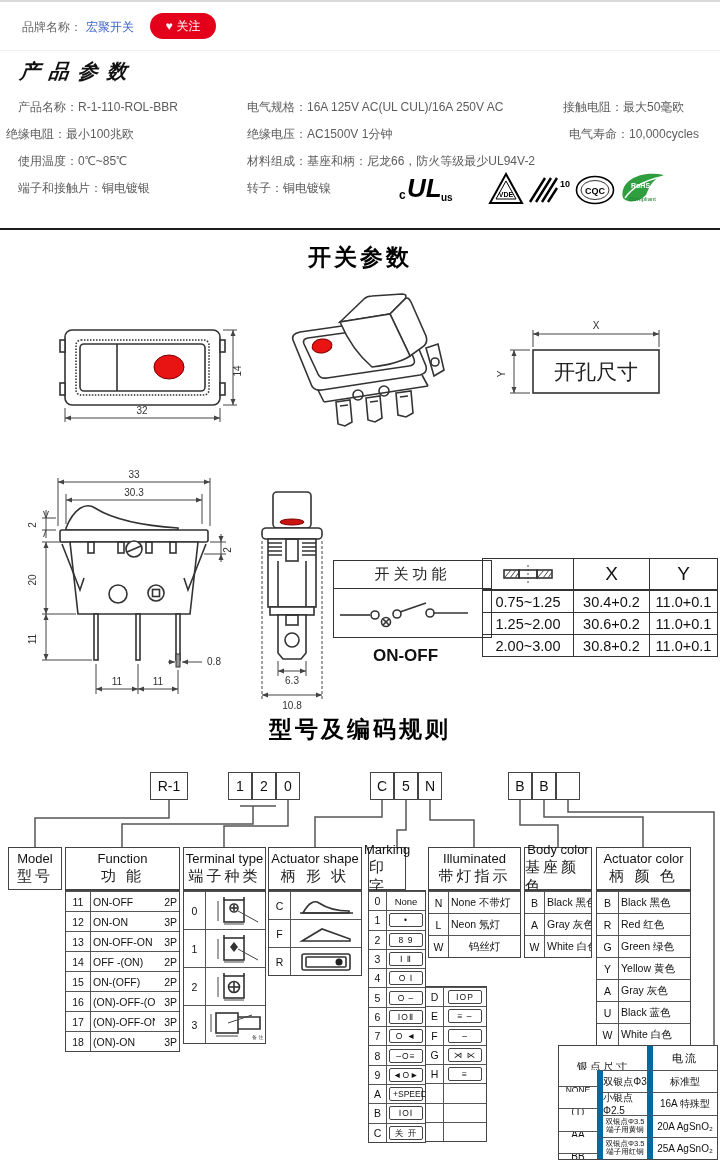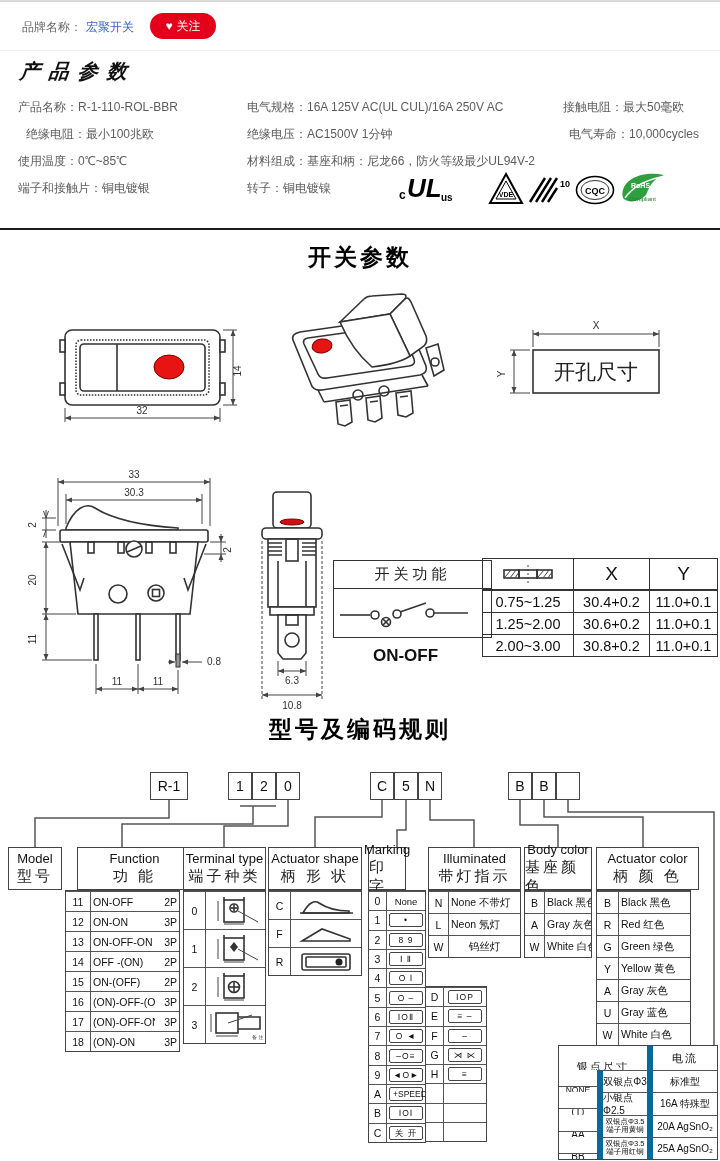--- a/index.html
+++ b/index.html
@@ -73,21 +73,21 @@
     <span id="brand-link">宏聚开关</span>
     <div id="follow-btn">
       <span>♥</span>
       <span>关注</span>
     </div>
   </div>
 
   <div id="h-product">产品参数</div>
 
   <div class="spec" style="left:18px;top:97px;">产品名称：R-1-110-ROL-BBR</div>
-  <div class="spec" style="left:26px;top:124px;text-align:right;">绝缘电阻：最小100兆欧</div>
+  <div class="spec" style="left:6px;top:124px;text-align:right;">绝缘电阻：最小100兆欧</div>
   <div class="spec" style="left:18px;top:151px;">使用温度：0℃~85℃</div>
   <div class="spec" style="left:18px;top:178px;">端子和接触片：铜电镀银</div>
 
   <div class="spec" style="left:247px;top:97px;">电气规格：16A  125V  AC(UL CUL)/16A 250V  AC</div>
   <div class="spec" style="left:247px;top:124px;">绝缘电压：AC1500V 1分钟</div>
   <div class="spec" style="left:247px;top:151px;">材料组成：基座和柄：尼龙66，防火等级最少UL94V-2</div>
   <div class="spec" style="left:247px;top:178px;">转子：铜电镀镍</div>
 
   <div class="spec" style="left:563px;top:97px;">接触电阻：最大50毫欧</div>
   <div class="spec" style="left:569px;top:124px;">电气寿命：10,000cycles</div>
@@ -333,21 +333,21 @@
     <div class="codebox" style="left:394px;top:10px;">5</div>
     <div class="codebox" style="left:418px;top:10px;">N</div>
     <div class="codebox" style="left:508px;top:10px;">B</div>
     <div class="codebox" style="left:532px;top:10px;">B</div>
     <div class="codebox" style="left:556px;top:10px;"></div>
 
     <div class="hdrbox" style="left:8px;width:54px;top:85px;">
       <span class="en">Model</span>
         <span class="cn">型号</span>
     </div>
-    <div class="hdrbox" style="left:65px;width:115px;top:85px;margin-left:12px;">
+    <div class="hdrbox" style="left:65px;width:115px;top:85px;">
       <span class="en">Function</span>
         <span class="cn">功  能</span>
     </div>
     <div class="hdrbox" style="left:268px;width:94px;top:85px;">
       <span class="en">Actuator shape</span>
         <span class="cn">柄 形 状</span>
     </div>
     <div class="hdrbox" style="left:183px;width:83px;top:85px;">
       <span class="en">Terminal type</span>
         <span class="cn">端子种类</span>
@@ -357,21 +357,21 @@
         <span class="cn">印  字</span>
     </div>
     <div class="hdrbox" style="left:428px;width:93px;top:85px;">
       <span class="en">Illuminated</span>
         <span class="cn">带灯指示</span>
     </div>
     <div class="hdrbox" style="left:524px;width:68px;top:85px;">
       <span class="en">Body color</span>
         <span class="cn">基座颜色</span>
     </div>
-    <div class="hdrbox" style="left:596px;width:103px;top:85px;">
+    <div class="hdrbox" style="left:596px;width:95px;top:85px;">
       <span class="en">Actuator color</span>
         <span class="cn">柄 颜 色</span>
     </div>
 
     <div class="tbody" style="left:65px;top:128px;width:115px;grid-template-columns:25px 1fr 24px;grid-auto-rows:20px;">
       <div class="c cc">11</div>
         <div class="c">ON-OFF</div>
         <div class="c rr">2P</div>
       <div class="c cc">12</div>
         <div class="c">ON-ON</div>
@@ -578,21 +578,21 @@
         <div class="c">Black 黑色</div>
       <div class="c cc">R</div>
         <div class="c">Red  红色</div>
       <div class="c cc">G</div>
         <div class="c">Green 绿色</div>
       <div class="c cc">Y</div>
         <div class="c">Yellow 黄色</div>
       <div class="c cc">A</div>
         <div class="c">Gray 灰色</div>
       <div class="c cc">U</div>
-        <div class="c">Gray  蓝色</div>
+        <div class="c">Black  蓝色</div>
       <div class="c cc">W</div>
         <div class="c">White 白色</div>
     </div>
 
     <div id="silver">
       <div class="nl nt h" style="grid-column:1/3;">银点尺寸</div>
       <div class="nt h">电流</div>
       <div class="nl" style="font-size:8.5px;">NONE</div>
       <div>双银点Φ3</div>
       <div>标准型</div>

